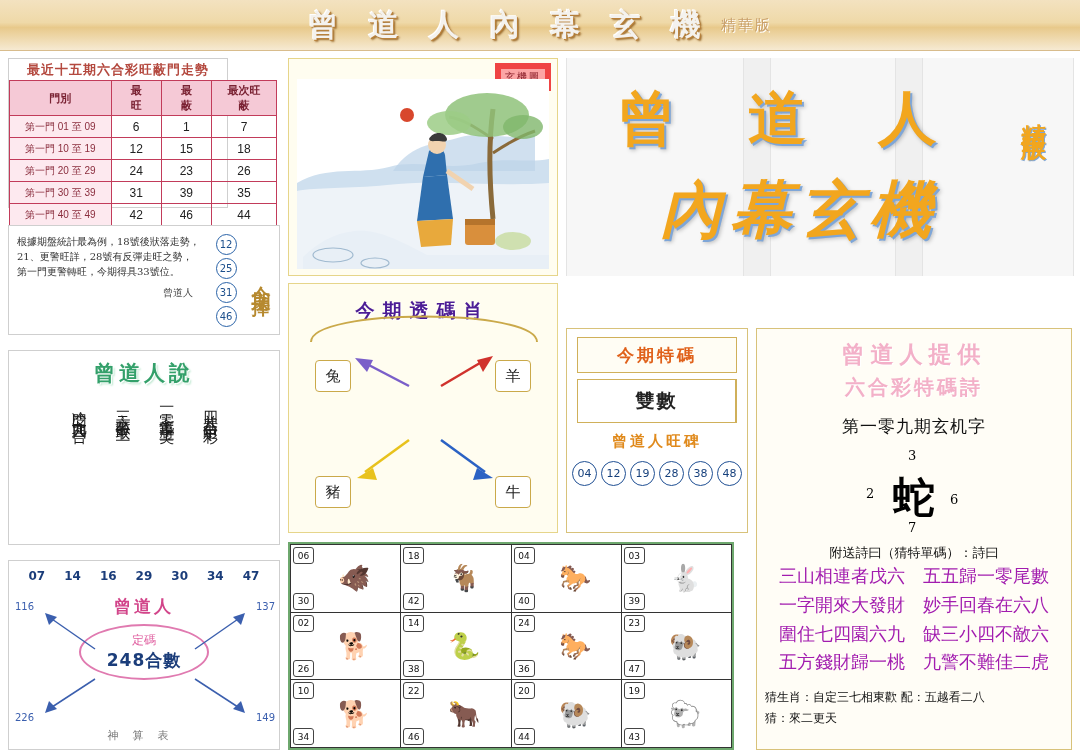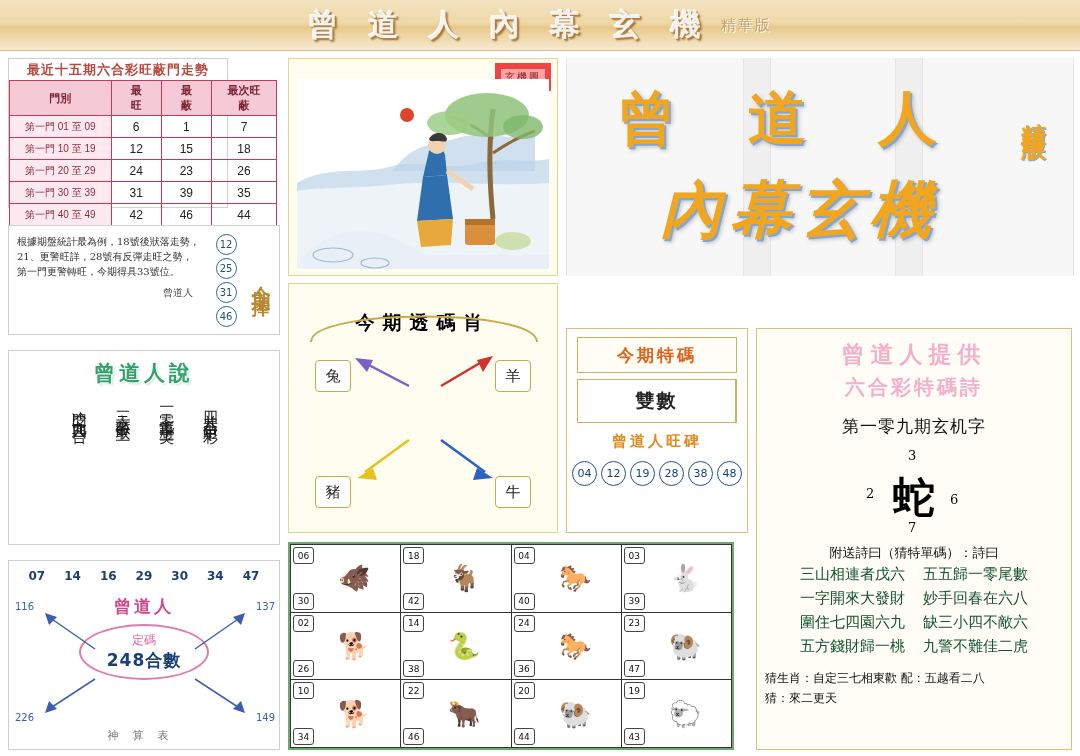--- a/index.html
+++ b/index.html
@@ -104,22 +104,22 @@
   #xuanji{left:288px;top:58px;width:270px;height:218px;border:1px solid #e6d58a;background:#fffdf0;}
   #xuanji .lab{
     position:absolute;right:6px;top:4px;border:6px solid #ef4444;color:#8a1f2a;background:#fca5a5;
     font-size:10px;padding:1px 4px;font-family:"DejaVu Serif","Liberation Serif",serif;letter-spacing:2px;
   }
   #xuanji .art{position:absolute;left:8px;top:20px;width:252px;height:190px;}
 
   
   #toumaxiao{left:288px;top:283px;width:270px;height:250px;border:1px solid #e6d58a;background:#fffdf0;}
   #toumaxiao .ttl{
-    text-align:center;padding-top:26px;font-family:"DejaVu Serif","Liberation Serif",serif;
-    font-size:19px;font-weight:bold;color:#000000;letter-spacing:8px;text-shadow:1px 1px 0 #fff;
+    text-align:center;padding-top:14px;font-family:"DejaVu Serif","Liberation Serif",serif;
+    font-size:19px;font-weight:bold;color:#4c1d95;letter-spacing:8px;text-shadow:1px 1px 0 #fff;
   }
   #toumaxiao .arc{position:absolute;left:18px;top:16px;width:234px;height:44px;}
   .zbox{
     position:absolute;width:34px;height:30px;border:1px solid #caa94a;border-radius:4px;background:#fff;
     display:flex;align-items:center;justify-content:center;
     font-family:"DejaVu Serif","Liberation Serif",serif;font-size:15px;color:#222;
   }
 
   
   #zodiacgrid{left:288px;top:542px;width:446px;height:208px;border:2px solid #6ea86e;background:#fff;}
@@ -195,21 +195,21 @@
   #poem .snakewrap{position:relative;height:96px;margin-top:6px;}
   #poem .snake{
     position:absolute;left:50%;top:26px;transform:translateX(-50%);
     font-family:"DejaVu Serif","Liberation Serif",serif;font-size:42px;font-weight:bold;color:#000;
   }
   #poem .nm{position:absolute;font-size:13px;color:#000;font-family:"DejaVu Serif","Liberation Serif",serif;}
   #poem .line{
     text-align:center;margin-top:4px;font-family:"DejaVu Serif","Liberation Serif",serif;
     font-size:13px;color:#111;
   }
-  #poem .cpl{display:flex;justify-content:center;gap:18px;font-family:"DejaVu Serif","Liberation Serif",serif;font-size:15px;color:#14532d;line-height:1.6;}
+  #poem .cpl{display:flex;justify-content:center;gap:18px;font-family:"DejaVu Serif","Liberation Serif",serif;font-size:18px;color:#a21caf;line-height:1.6;}
   #poem .cpl .c{text-align:left;}
   #poem .foot{margin-top:10px;padding-left:8px;font-family:"DejaVu Serif","Liberation Serif",serif;font-size:12px;color:#111;line-height:1.7;}
 </style>
 </head>
 <body>
 
 <div id="banner">
   <span class="big">曾 道 人 內 幕 玄 機</span>
   <span class="small">精華版</span>
 </div>

